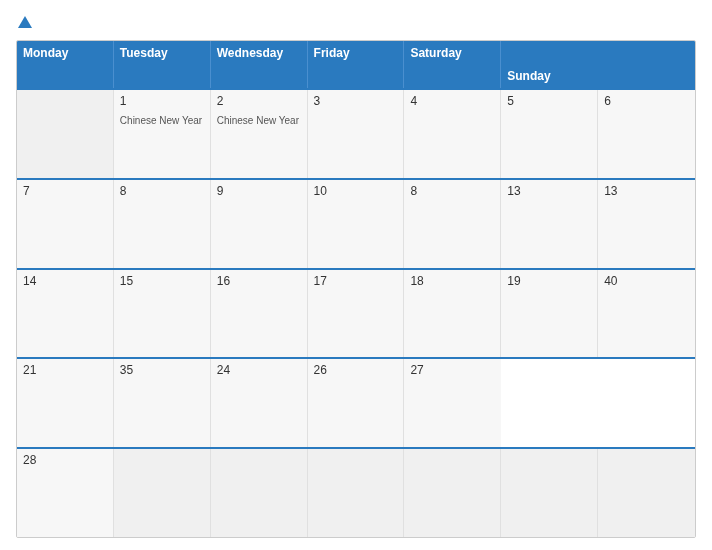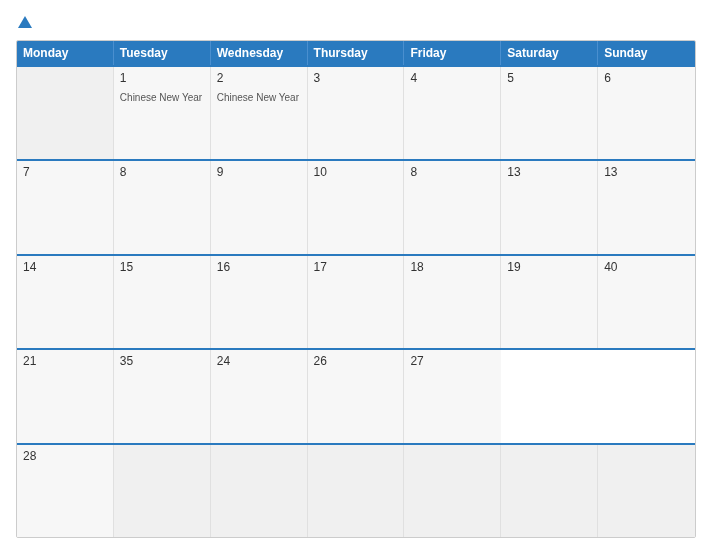--- a/index.html
+++ b/index.html
@@ -86,20 +86,21 @@
     }
     .cal-header-cell {
       color: #fff;
       font-size: 12px;
       font-weight: bold;
       padding: 5px 6px;
       border-right: 1px solid #4a8fcf;
     }
     .cal-header-cell:last-child {
       border-right: none;
+      margin-top: 23px;
     }
     .cal-body {
       flex: 1;
       display: flex;
       flex-direction: column;
     }
     .cal-week {
       display: grid;
       grid-template-columns: repeat(7, 1fr);
       flex: 1;
@@ -146,21 +147,20 @@
     </div>
     <div class="title"></div>
     <div class="country"></div>
   </div>
 
   <div class="calendar">
     <div class="cal-header">
     <div class="cal-header-cell">Monday</div>
         <div class="cal-header-cell">Tuesday</div>
         <div class="cal-header-cell">Wednesday</div>
-        <div class="cal-header-cell">Thursday</div>
         <div class="cal-header-cell">Friday</div>
         <div class="cal-header-cell">Saturday</div>
         <div class="cal-header-cell">Sunday</div>
       </div>
     <div class="cal-body">
     <div class="cal-week">
           <div class="cal-cell empty"></div>
           <div class="cal-cell">
             <div class="day-number">1</div>
             <div class="day-event">Chinese New Year</div>

